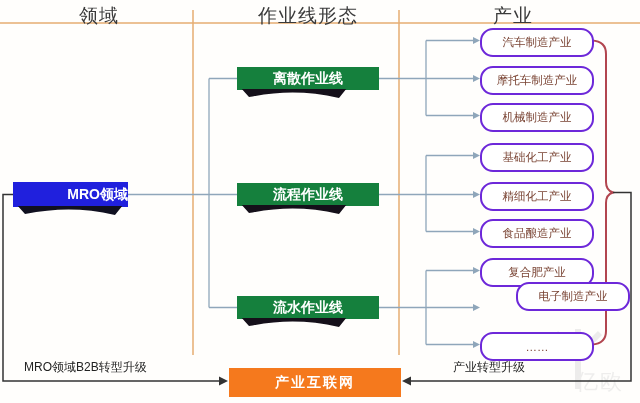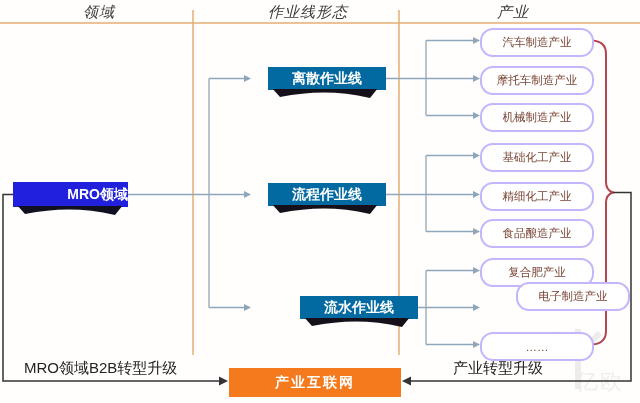--- a/index.html
+++ b/index.html
@@ -3,37 +3,37 @@
 <meta charset="utf-8">
 <style>
   html,body{margin:0;padding:0;background:#ffffff;}
   .canvas{
     position:relative;width:640px;height:403px;background:#fffefc;
     font-family:"Liberation Sans","DejaVu Sans",sans-serif;overflow:hidden;
   }
   .lines-layer{position:absolute;left:0;top:0;width:640px;height:403px;z-index:1;}
   .col-header{
     position:absolute;top:3px;z-index:2;text-align:center;
-    font-size:15px;color:#3a3a3a;letter-spacing:1px;font-style:italic;
+    font-size:19px;color:#3a3a3a;letter-spacing:1px;
   }
   .node{position:absolute;z-index:3;display:flex;align-items:center;justify-content:center;}
   .ribbon{color:#ffffff;font-weight:bold;font-size:14px;}
   .ribbon .swoosh{position:absolute;left:3px;right:3px;bottom:-8px;height:9px;z-index:-1;}
   .mro-box{left:13px;top:182px;width:115px;height:25px;background:#2020dd;justify-content:flex-end;}
-  .line-box{left:268px;width:118px;height:23px;background:#0369a1;}
+  .line-box{left:237px;width:142px;height:23px;background:#15803d;}
   .capsule{
     left:480px;width:110px;height:25px;background:#ffffff;
-    border:2px solid #c4b5fd;border-radius:13px;
+    border:2px solid #6d28d9;border-radius:13px;
     font-size:11.5px;color:#7a4434;z-index:3;
   }
   .orange-box{
     left:229px;top:368px;width:172px;height:29px;background:#f5791d;
     color:#ffffff;font-weight:bold;font-size:14px;letter-spacing:2px;
   }
-  .flow-label{position:absolute;z-index:2;font-size:15px;color:#222222;}
+  .flow-label{position:absolute;z-index:2;font-size:12px;color:#222222;}
   .watermark{position:absolute;left:548px;top:323px;width:92px;height:78px;z-index:0;opacity:.5;}
   .watermark .wm-text{position:absolute;left:28px;top:44px;font-size:22px;color:#dedede;letter-spacing:2px;}
 </style>
 </head>
 <body>
 
 <div class="canvas">
 
   <svg class="lines-layer" width="640" height="403" viewBox="0 0 640 403">
 
@@ -96,21 +96,21 @@
     <svg class="swoosh" viewBox="0 0 120 10" preserveAspectRatio="none">
       <path d="M2,0 L118,0 L110,10 C75,2 45,2 10,9 Z" fill="#15101a"></path>
     </svg>
   </div>
   <div class="node ribbon line-box" style="top:183px;">
     <span>流程作业线</span>
     <svg class="swoosh" viewBox="0 0 120 10" preserveAspectRatio="none">
       <path d="M2,0 L118,0 L110,10 C75,2 45,2 10,9 Z" fill="#15101a"></path>
     </svg>
   </div>
-  <div class="node ribbon line-box" style="top:296px;margin-left:32px;">
+  <div class="node ribbon line-box" style="top:296px;">
     <span>流水作业线</span>
     <svg class="swoosh" viewBox="0 0 120 10" preserveAspectRatio="none">
       <path d="M2,0 L118,0 L110,10 C75,2 45,2 10,9 Z" fill="#15101a"></path>
     </svg>
   </div>
 
   <div class="node capsule" style="top:28px;">
       <span>汽车制造产业</span>
     </div>
   <div class="node capsule" style="top:66px;">

